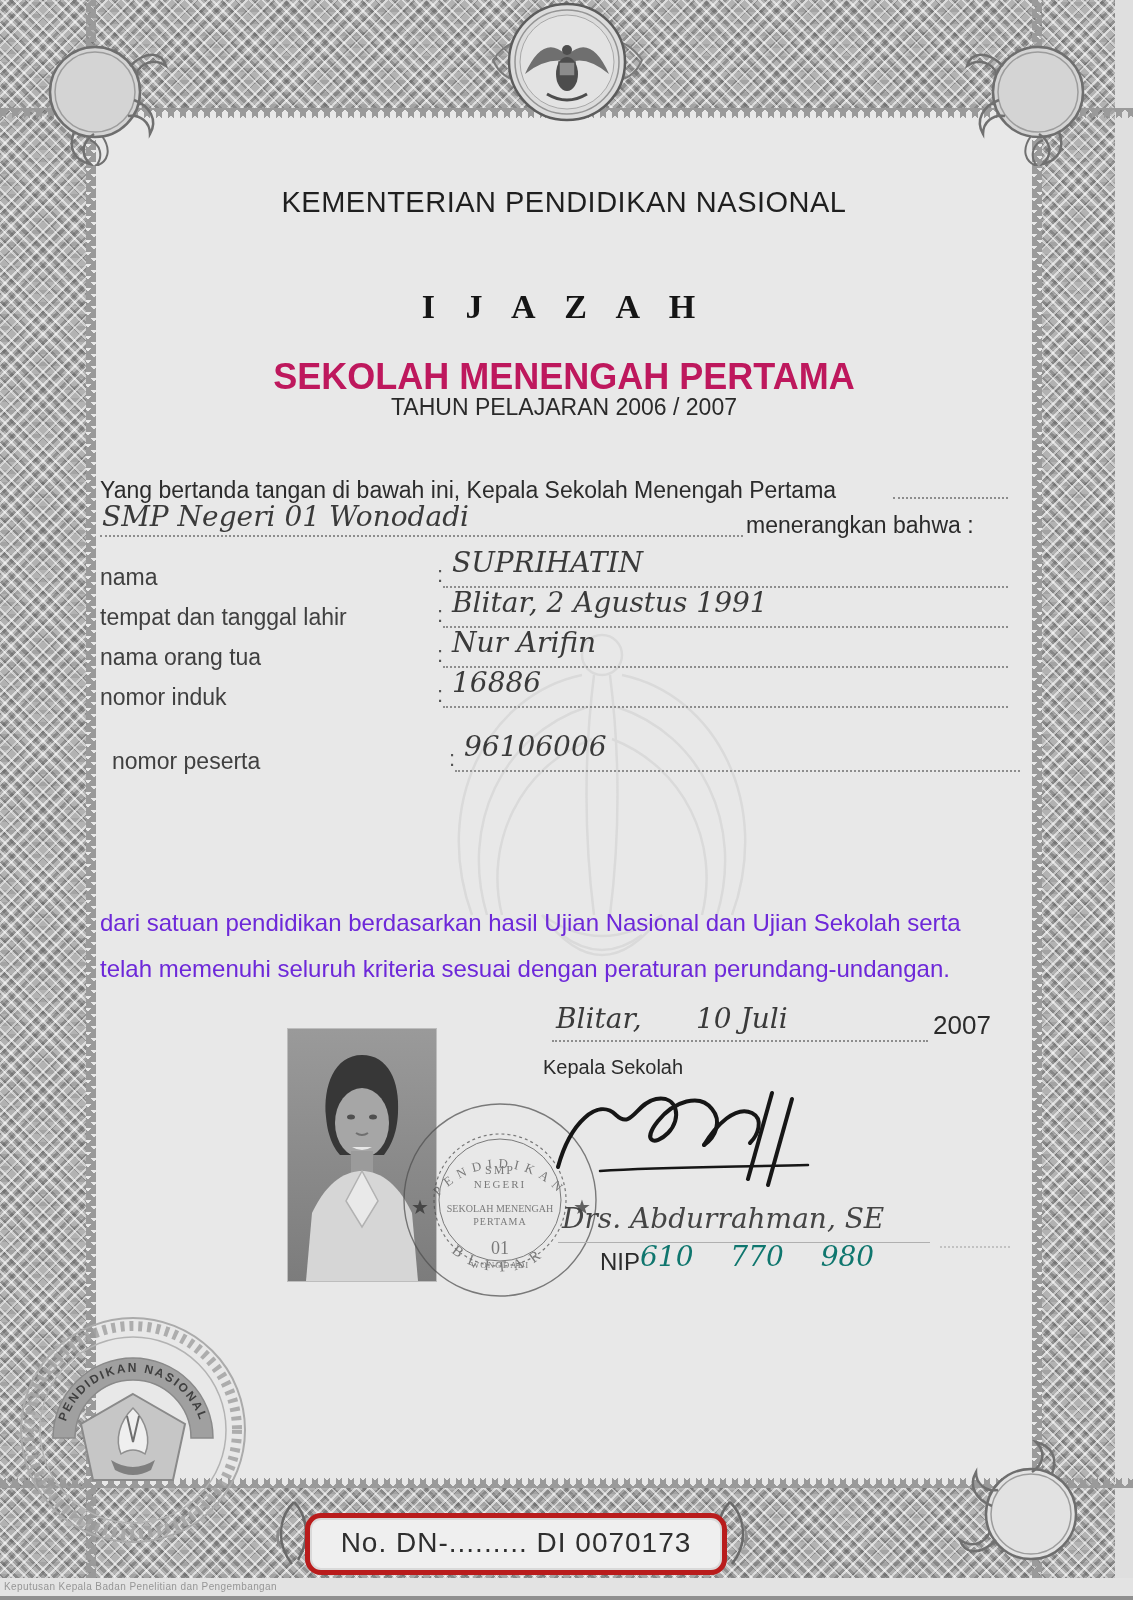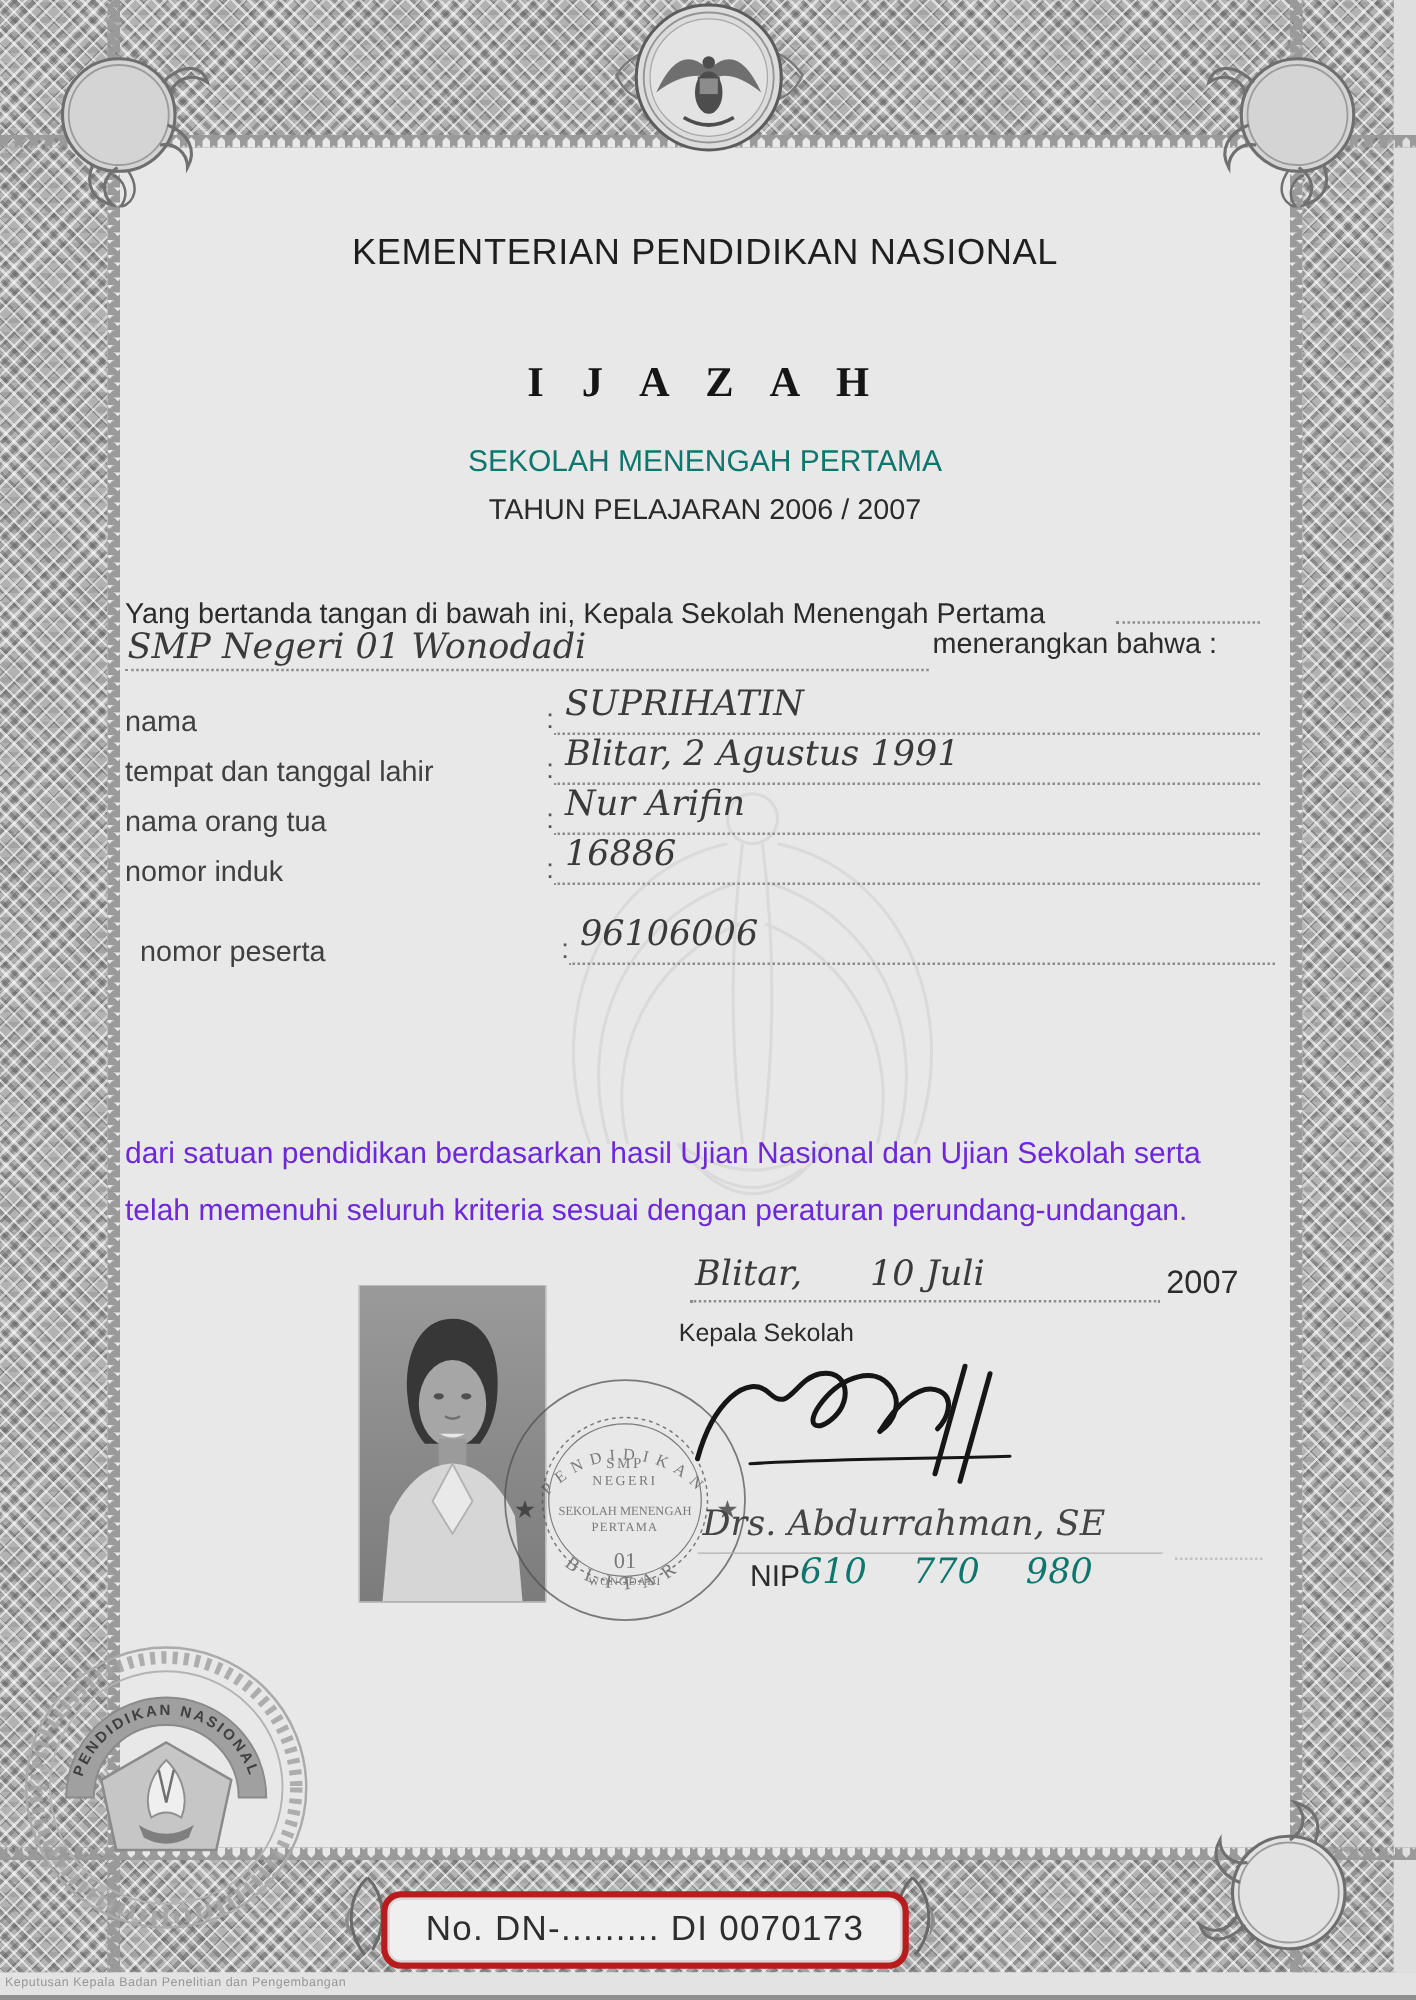--- a/index.html
+++ b/index.html
@@ -28,21 +28,21 @@
       linear-gradient(135deg,#9a9a9a 50%,transparent 50%) 0 0/12px 10px,
       linear-gradient(-135deg,#9a9a9a 50%,transparent 50%) 6px 0/12px 10px;background-repeat:repeat-x;}
   .zz-v{width:10px;background:
       linear-gradient(45deg,#9a9a9a 50%,transparent 50%) 0 0/10px 12px,
       linear-gradient(-45deg,#9a9a9a 50%,transparent 50%) 0 6px/10px 12px;background-repeat:repeat-y;}
   .svg-abs{position:absolute;}
   
   .ctr{position:absolute;left:88px;width:952px;text-align:center;}
   .h-min{font-size:29px;letter-spacing:.5px;color:#1f1f1f;}
   .h-ijazah{font-family:"Liberation Serif",serif;font-weight:700;font-size:34px;letter-spacing:11px;color:#151515;}
-  .h-level{font-weight:400;font-size:24px;color:#0f766e;}
+  .h-level{font-weight:700;font-size:36px;color:#be185d;}
   .h-year{font-size:23px;color:#2a2a2a;}
   .body-txt{position:absolute;font-size:23px;color:#2b2b2b;}
   .hand{font-family:"DejaVu Serif","Liberation Serif",serif;font-style:italic;font-size:28px;color:#3a3a3a;}
   .dotted{position:absolute;border-bottom:2px dotted #8d8d8d;}
   .field-row{position:absolute;left:100px;width:908px;height:40px;}
   .field-row .lbl{position:absolute;left:0;top:12px;font-size:23px;color:#404040;}
   .field-row .cln{position:absolute;left:337px;top:10px;font-size:22px;color:#555;}
   .field-row .val{position:absolute;left:352px;top:-6px;}
   .field-row .dotted{left:343px;right:0;top:34px;}
   .lulus{position:absolute;left:88px;width:952px;top:798px;text-align:center;
@@ -144,21 +144,21 @@
 
   <div class="ctr h-min" style="top:186px;">KEMENTERIAN PENDIDIKAN NASIONAL</div>
   <div class="ctr h-ijazah" style="top:288px;">I J A Z A H</div>
   <div class="ctr h-level" style="top:356px;">SEKOLAH MENENGAH PERTAMA</div>
   <div class="ctr h-year" style="top:394px;">TAHUN PELAJARAN  2006 / 2007</div>
 
   <div class="body-txt" style="left:100px;top:477px;">Yang bertanda tangan di bawah ini, Kepala Sekolah Menengah Pertama</div>
   <div class="dotted" style="left:893px;top:477px;width:115px;height:20px;"></div>
   <div class="hand" style="position:absolute;left:102px;top:500px;">SMP Negeri 01 Wonodadi</div>
   <div class="dotted" style="left:100px;top:515px;width:643px;height:20px;"></div>
-  <div class="body-txt" style="left:746px;top:501px;">menerangkan bahwa :</div>
+  <div class="body-txt" style="left:746px;top:512px;">menerangkan bahwa :</div>
 
   <div class="field-row" style="top:552px;">
     <span class="lbl">nama</span>
     <span class="cln">:</span>
     <span class="val hand">SUPRIHATIN</span>
     <span class="dotted"></span>
   </div>
   <div class="field-row" style="top:592px;">
     <span class="lbl">tempat dan tanggal lahir</span>
     <span class="cln">:</span>

